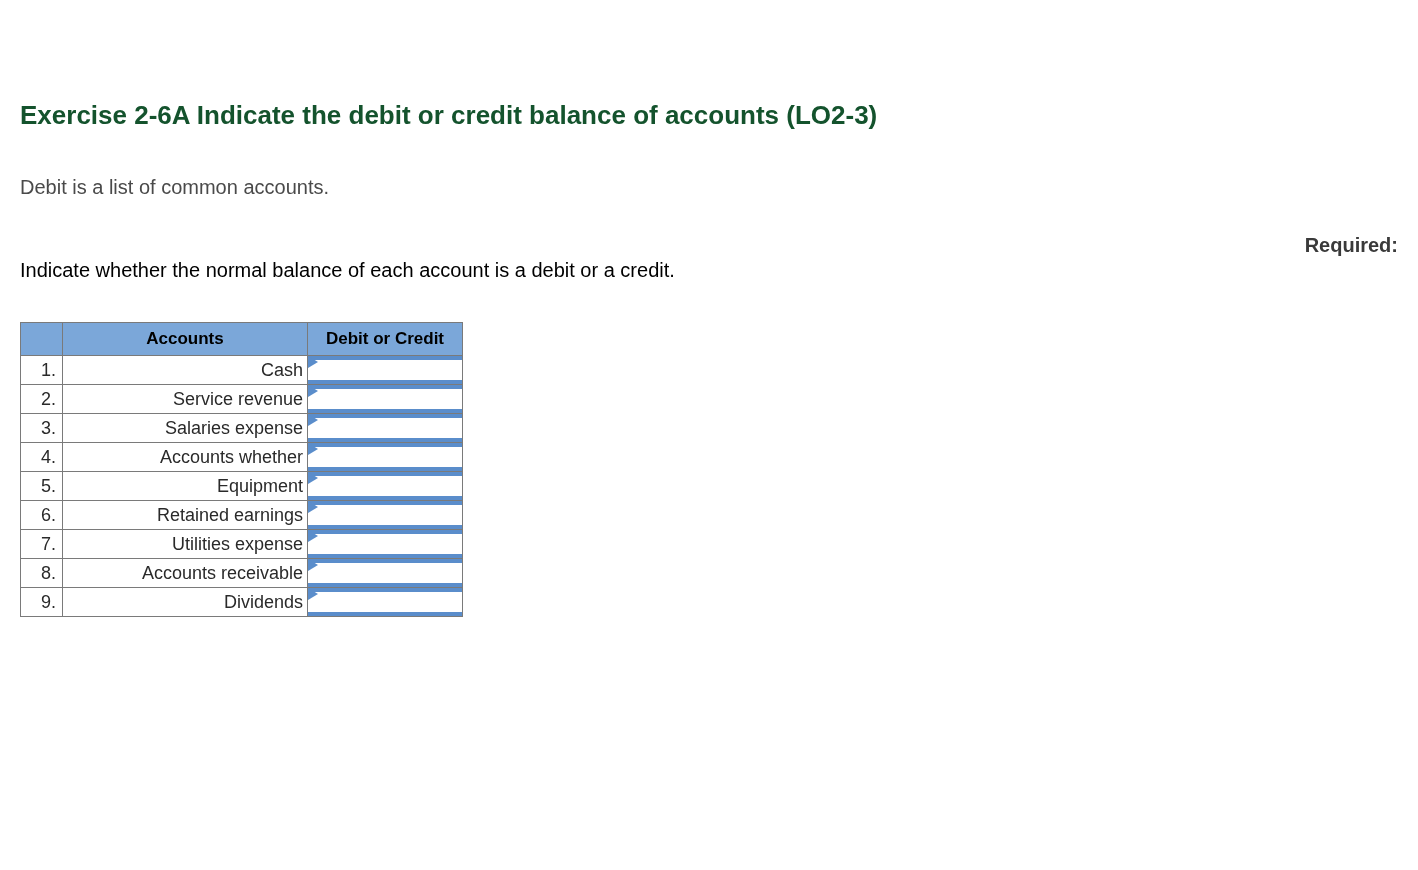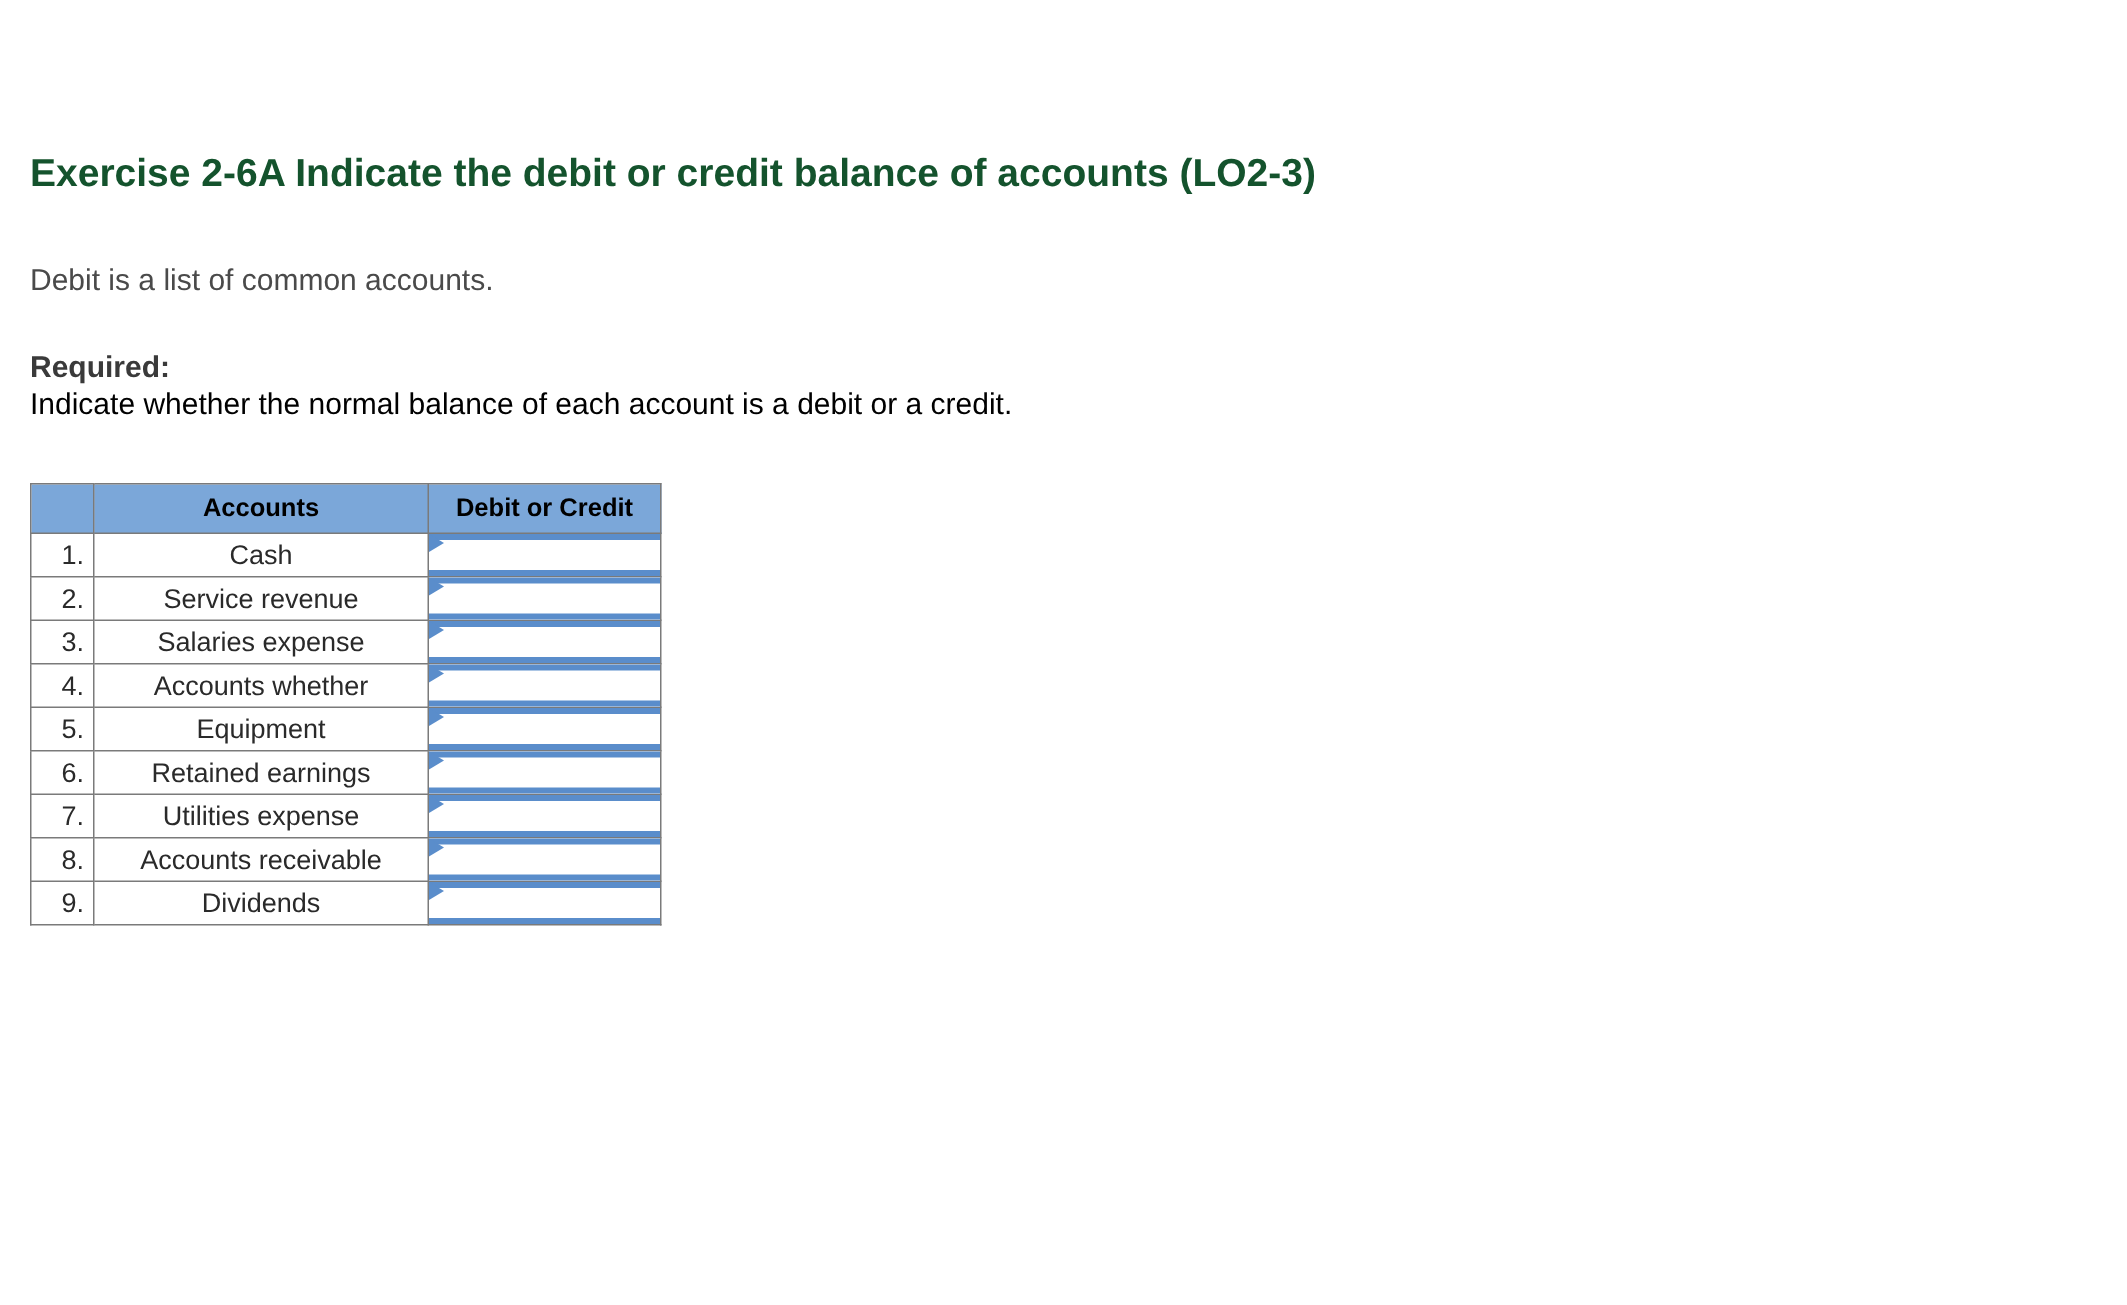--- a/index.html
+++ b/index.html
@@ -22,20 +22,21 @@
     .intro {
       font-size: 20px;
       color: #4a4a4a;
       margin-bottom: 35px;
     }
     .required-label {
       font-size: 20px;
       font-weight: bold;
       color: #3a3a3a;
       margin-bottom: 2px;
+      text-align: right;
     }
     .required-text {
       font-size: 20px;
       color: #000000;
       margin-bottom: 40px;
     }
     .accounts-table {
       border-collapse: collapse;
       border: 1px solid #7a7a7a;
     }
@@ -45,39 +46,39 @@
       font-weight: bold;
       font-size: 17px;
       text-align: center;
       padding: 6px 8px;
       border: 1px solid #7a7a7a;
     }
     .accounts-table th.col-num {
       width: 42px;
     }
     .accounts-table th.col-accounts {
-      width: 223px;
+      width: 245px;
     }
     .accounts-table th.col-dc {
       width: 155px;
     }
     .accounts-table td {
       border: 1px solid #7a7a7a;
       padding: 0;
       font-size: 18px;
       color: #2a2a2a;
       vertical-align: middle;
       height: 29px;
     }
     .accounts-table td.num {
       text-align: right;
       padding: 3px 6px 3px 3px;
     }
     .accounts-table td.acct {
-      text-align: center;
+      text-align: right;
       padding: 3px 4px;
     }
     .accounts-table td.dc {
       padding: 0;
       position: relative;
     }
     .dc-inner {
       position: relative;
       width: 100%;
       height: 100%;

